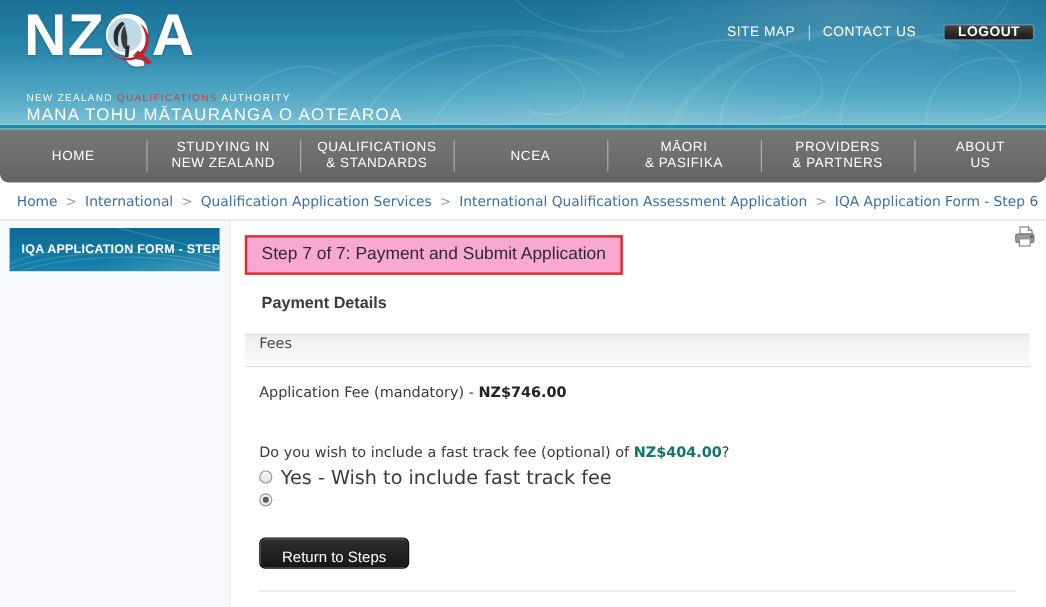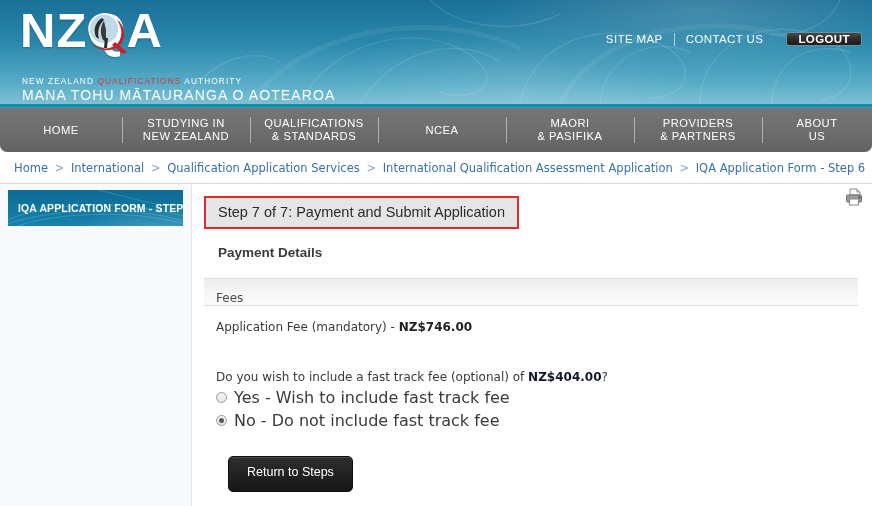--- a/index.html
+++ b/index.html
@@ -56,21 +56,21 @@
     letter-spacing: 0.7px; padding-left: 6px; white-space: nowrap;
   }
   .logo-tag1 .red { color: #d23c3c; }
   .logo-tag2 {
     font-family: "Liberation Sans", sans-serif;
     font-size: 9px; font-weight: bold; color: #ffffff;
     letter-spacing: 0.7px; padding-left: 6px; margin-top: 2px; white-space: nowrap;
   }
 
   .utility-nav {
-    position: absolute; right: 10px; top: 32px;
+    position: absolute; right: 10px; top: 20px;
     display: flex; align-items: center; gap: 0;
     font-family: "Liberation Sans", sans-serif;
   }
   .utility-nav a {
     color: #ffffff; font-size: 11.5px; text-decoration: none;
     letter-spacing: 0.4px; padding: 0 11px; white-space: nowrap;
   }
   .util-sep { width: 1px; height: 13px; background: rgba(255,255,255,0.6); }
   .logout-btn {
     margin-left: 12px;
@@ -154,62 +154,62 @@
 
   .print-icon-wrap {
     position: absolute; right: 8px; top: 3px;
     width: 20px; height: 20px;
   }
 
   .page-title-box {
     display: inline-block;
     margin: 12px 0 0 12px;
     border: 2px solid #e02b2b;
-    background: #e5e5e5;
+    background: #f9a8d4;
     padding: 6px 12px 7px 12px;
   }
   .page-title {
     font-family: "Liberation Sans", sans-serif;
     font-size: 14.5px; color: #2b2b2b;
     white-space: nowrap;
   }
 
   .section-title {
     font-family: "Liberation Sans", sans-serif;
     font-size: 13.5px; font-weight: bold; color: #3b3b3b;
     margin: 16px 0 0 26px;
   }
 
   .panel { margin: 18px 0 0 12px; }
 
   .fees-bar {
     background: linear-gradient(to bottom, #eeeeee 0%, #f4f4f4 45%, #fbfbfb 100%);
     border-top: 1px solid #dddddd;
     border-bottom: 1px solid #dddddd;
-    height: 28px; display: flex; align-items: flex-end;
+    height: 28px; display: flex; align-items: flex-start;
     padding-left: 12px;
   }
   .fees-bar-text {
     font-family: "DejaVu Sans", sans-serif;
     font-size: 12px; color: #4a4a4a;
   }
 
   .fee-line {
     font-family: "DejaVu Sans", sans-serif;
     font-size: 12px; color: #3a3a3a;
     padding: 14px 0 0 12px;
   }
   .fee-line b { color: #222222; }
 
   .question {
     font-family: "DejaVu Sans", sans-serif;
     font-size: 12px; color: #3a3a3a;
     padding: 36px 0 0 12px;
   }
-  .question b { color: #0f172a; }
+  .question b { color: #0f766e; }
 
   .radio-row {
     display: flex; align-items: center;
     padding: 4px 0 0 12px;
     font-family: "DejaVu Sans", sans-serif;
     font-size: 16px; color: #3a3a3a;
   }
   .radio-dot {
     width: 11px; height: 11px; border-radius: 50%;
     border: 1px solid #999999;
@@ -227,25 +227,24 @@
     padding: 26px 0 0 12px;
     margin-right: 8px;
   }
   .btn {
     background: linear-gradient(to bottom, #2e2e2e 0%, #222222 50%, #161616 100%);
     border: 1px solid #0d0d0d;
     border-radius: 5px;
     color: #ffffff;
     font-family: "Liberation Sans", sans-serif;
     font-size: 12.5px;
-    padding: 8px 18px 12px 18px;
+    padding: 8px 18px 2px 18px;
     cursor: pointer;
     box-shadow: inset 0 1px 0 rgba(255,255,255,0.14);
     white-space: nowrap;
-    margin-left: 12px;
   }
   .bottom-rule {
     margin: 18px 12px 0 12px;
     height: 1px; background: #e0e0e0;
   }
 </style>
 </head>
 <body>
 
 <div class="banner">
@@ -383,21 +382,20 @@
         <span>Do you wish to include a fast track fee (optional) of </span><b>NZ$404.00</b><span>?</span>
       </div>
 
       <div class="radio-row">
         <span class="radio-dot"></span>
         <span>Yes - Wish to include fast track fee</span>
       </div>
 
       <div class="radio-row">
         <span class="radio-dot checked"></span>
-        <span>No - Do not include fast track fee</span>
       </div>
 
       <div class="button-row">
         <button class="btn">Return to Steps</button>
       </div>
 
       <div class="bottom-rule"></div>
 
     </div>
   </main>

